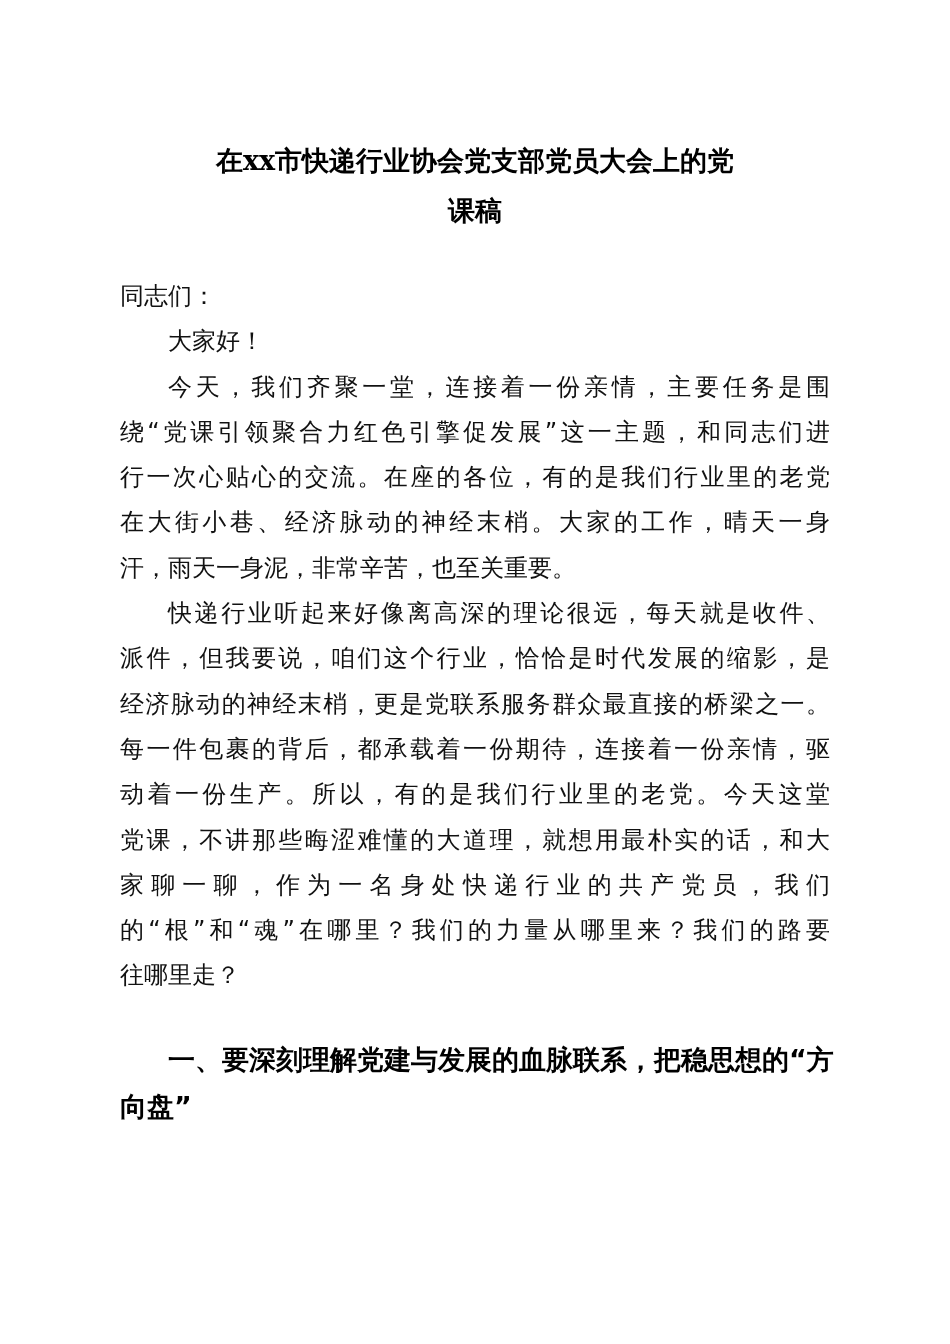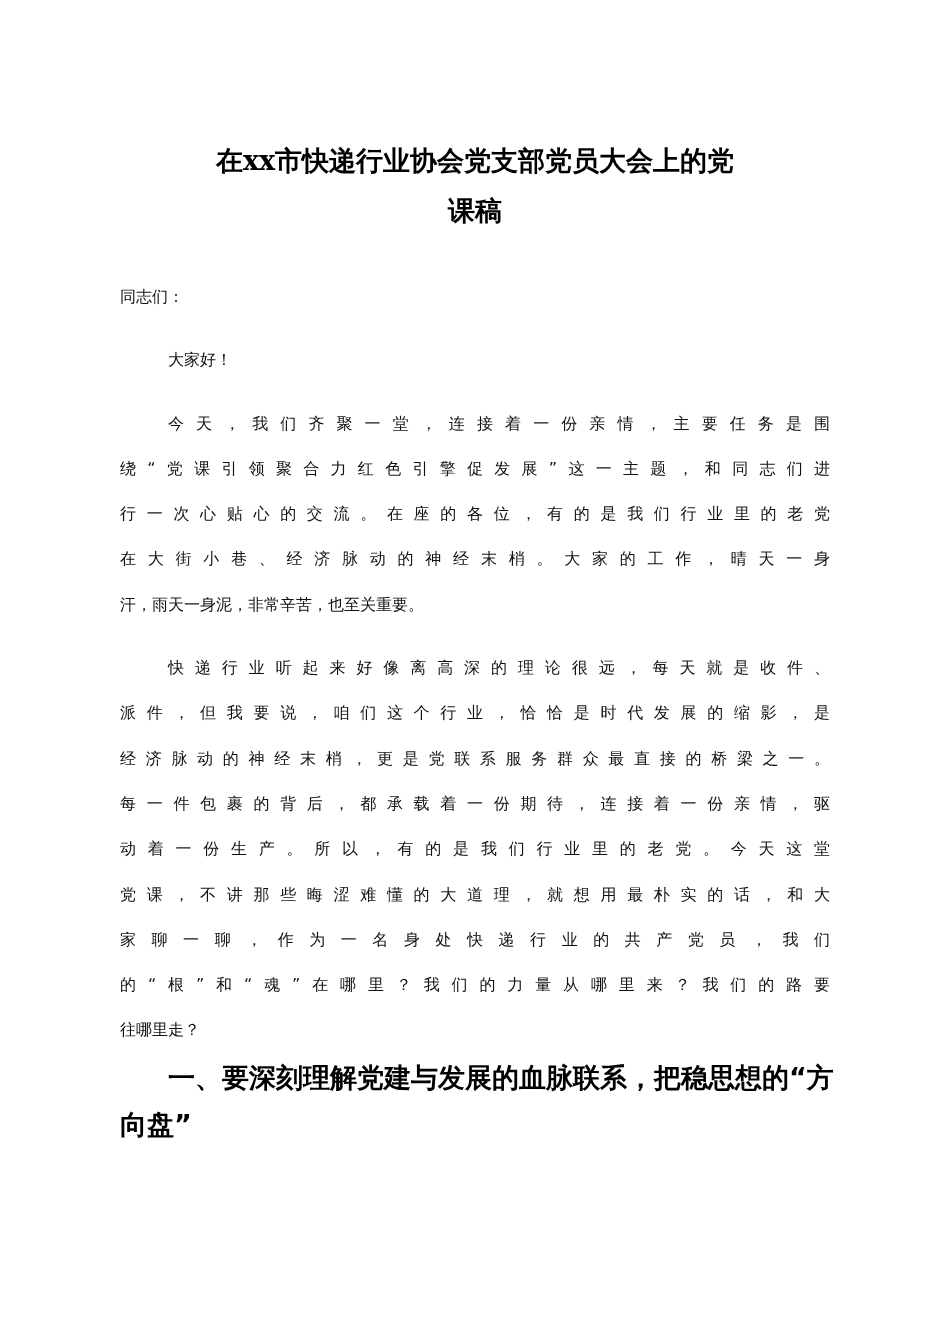--- a/index.html
+++ b/index.html
@@ -33,32 +33,32 @@
       line-height: 50px;
       letter-spacing: 0px;
     }
     .title .line { display: block; }
     .body-text {
       position: absolute;
       left: 120px;
       top: 274px;
       width: 710px;
       font-family: "DejaVu Sans", "Liberation Sans", sans-serif;
-      font-size: 16px;
+      font-size: 24px;
       line-height: 45.3px;
       font-weight: normal;
       color: #111111;
     }
     .line {
       display: block;
       white-space: nowrap;
       text-align: justify;
       text-align-last: justify;
     }
-    .line.indent { padding-left: 48px; margin-top: 18px; }
+    .line.indent { padding-left: 48px; }
     .line.last { text-align-last: left; }
     .heading {
       position: absolute;
       left: 120px;
       top: 1036px;
       width: 710px;
       font-family: "DejaVu Sans", "Liberation Sans", sans-serif;
       font-weight: bold;
       font-size: 27px;
       line-height: 47px;

